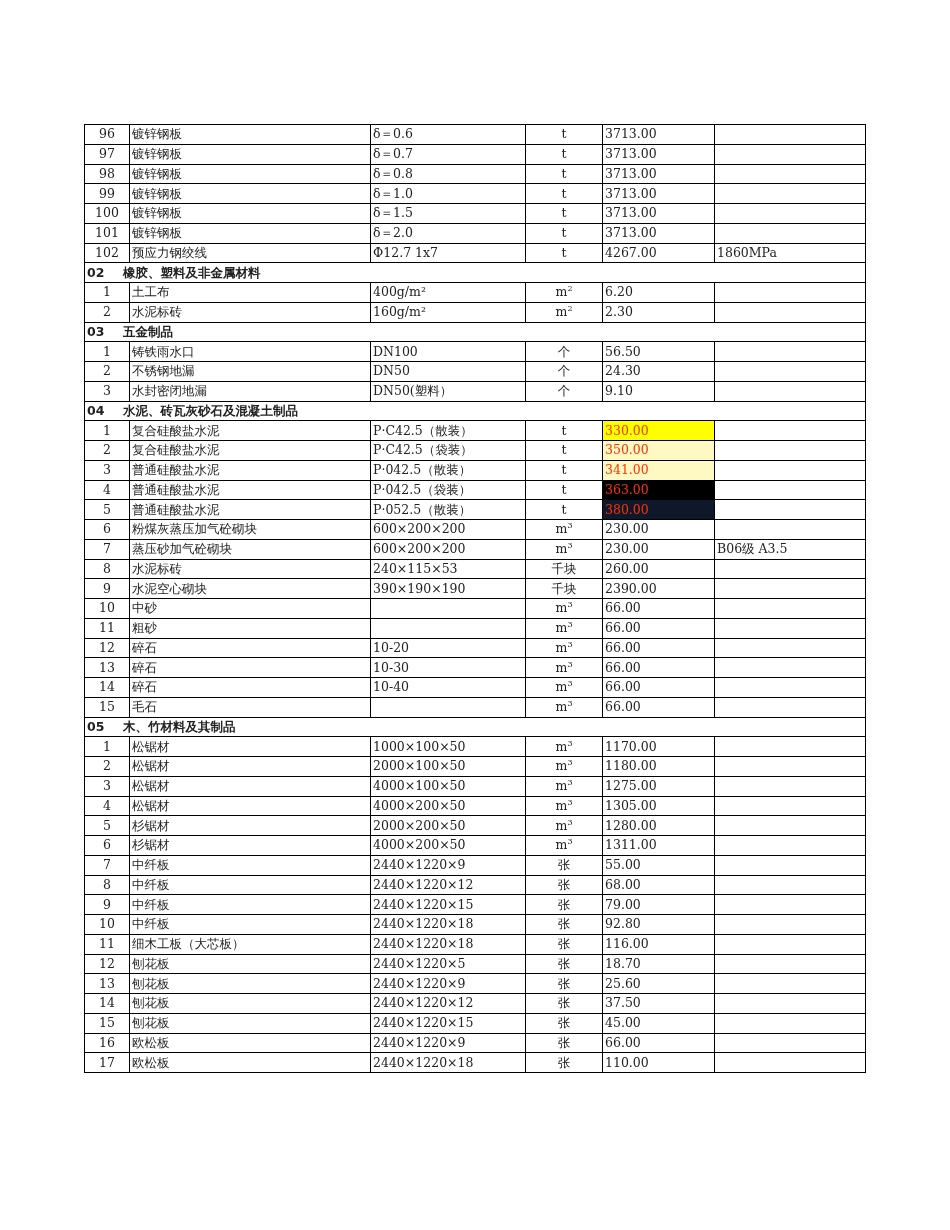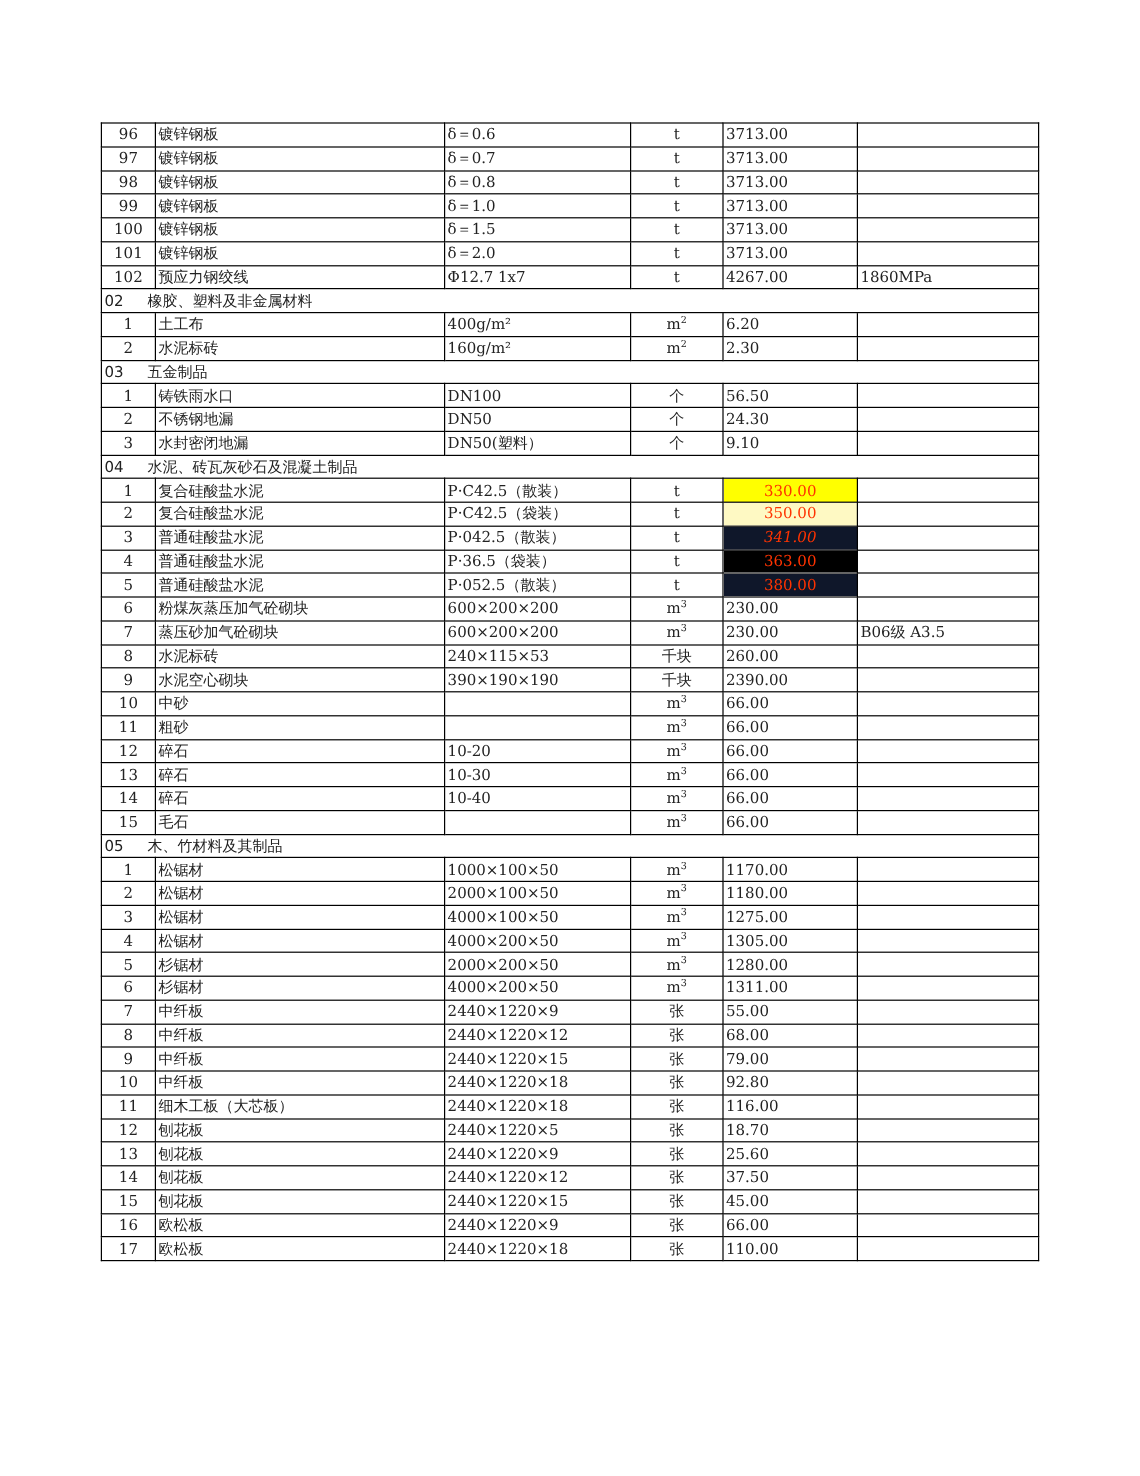--- a/index.html
+++ b/index.html
@@ -1,31 +1,31 @@
 <!DOCTYPE html>
 <html><head>
 <meta charset="utf-8">
 <style>
   html, body { margin: 0; padding: 0; background: #ffffff; }
   body { width: 950px; height: 1230px; position: relative; overflow: hidden;
          font-family: "DejaVu Serif", "Liberation Serif", serif; color: #000; }
-  #sheet { position: absolute; left: 84px; top: 102px; border-collapse: collapse;
+  #sheet { position: absolute; left: 84px; top: 124px; border-collapse: collapse;
            table-layout: fixed; width: 781px; }
   #sheet td { border: 1px solid #000; height: 18.75px; padding: 0 2px; font-size: 12.5px;
               line-height: 18px; white-space: nowrap; overflow: hidden; color: #222; }
   col.c-no { width: 45px; } col.c-name { width: 241px; } col.c-spec { width: 155px; }
   col.c-unit { width: 77px; } col.c-price { width: 112px; } col.c-remark { width: 151px; }
   td.no { text-align: center; }
   td.unit { text-align: center; }
   td.price { text-align: left; margin-top: 12px; }
-  tr.section td { font-weight: normal; font-size: 14px; color: #000;
+  tr.section td { font-weight: bold; font-size: 14px; color: #000;
                   font-family: "DejaVu Sans", "Liberation Sans", sans-serif;
                   border-left: 1px solid #000; border-right: 1px solid #000; padding-left: 1px; margin-top: 45px; }
   tr.section td .sec-code { display: inline-block; width: 36px; }
-  td.hl { background: #ffff00; color: #ff3300 !important; text-align: center; }
+  td.hl { background: #ffff00; color: #ff3300 !important; }
   sup { font-size: 8px; line-height: 0; }
 </style>
 </head>
 <body>
 
 <table id="sheet">
   <colgroup>
     <col class="c-no">
       <col class="c-name">
       <col class="c-spec">
@@ -178,28 +178,28 @@
     <td class="unit">t</td>
     <td class="price hl" style="background: #fef9c3; color: rgb(255, 51, 0);">350.00</td>
     <td class="remark"></td>
   </tr>
 
   <tr>
     <td class="no">3</td>
     <td class="name">普通硅酸盐水泥</td>
     <td class="spec">P·042.5（散装）</td>
     <td class="unit">t</td>
-    <td class="price hl" style="background: #0f172a; color: rgb(255, 51, 0); font-style: italic;">341.00</td>
+    <td class="price hl" style="background: #fef9c3; color: rgb(255, 51, 0);">341.00</td>
     <td class="remark"></td>
   </tr>
 
   <tr>
     <td class="no">4</td>
     <td class="name">普通硅酸盐水泥</td>
-    <td class="spec">P·36.5（袋装）</td>
+    <td class="spec">P·042.5（袋装）</td>
     <td class="unit">t</td>
     <td class="price hl" style="background: #000000; color: rgb(255, 51, 0);">363.00</td>
     <td class="remark"></td>
   </tr>
 
   <tr>
     <td class="no">5</td>
     <td class="name">普通硅酸盐水泥</td>
     <td class="spec">P·052.5（散装）</td>
     <td class="unit">t</td>

